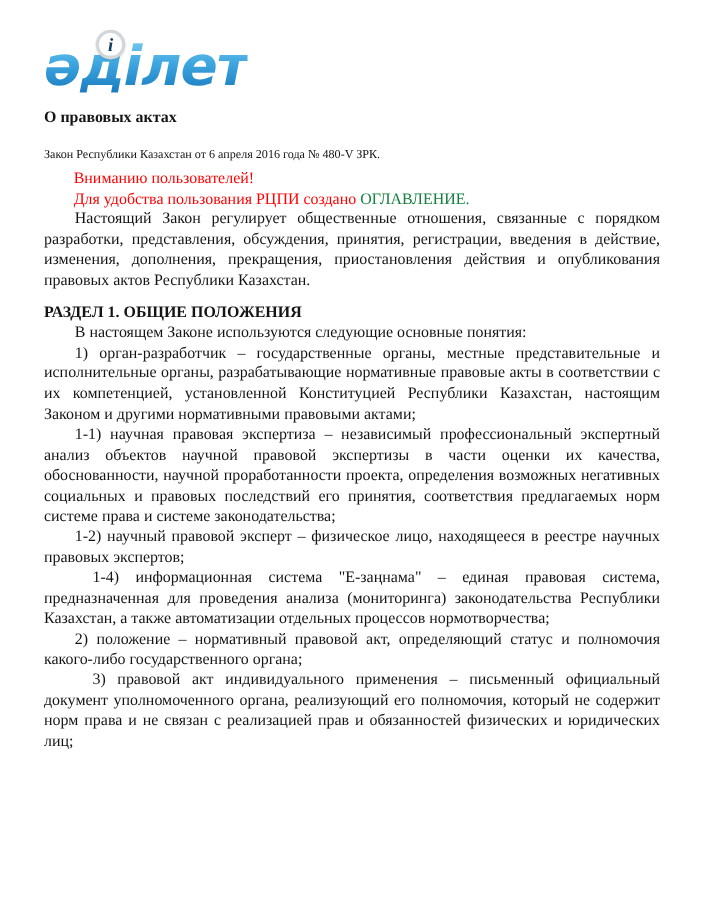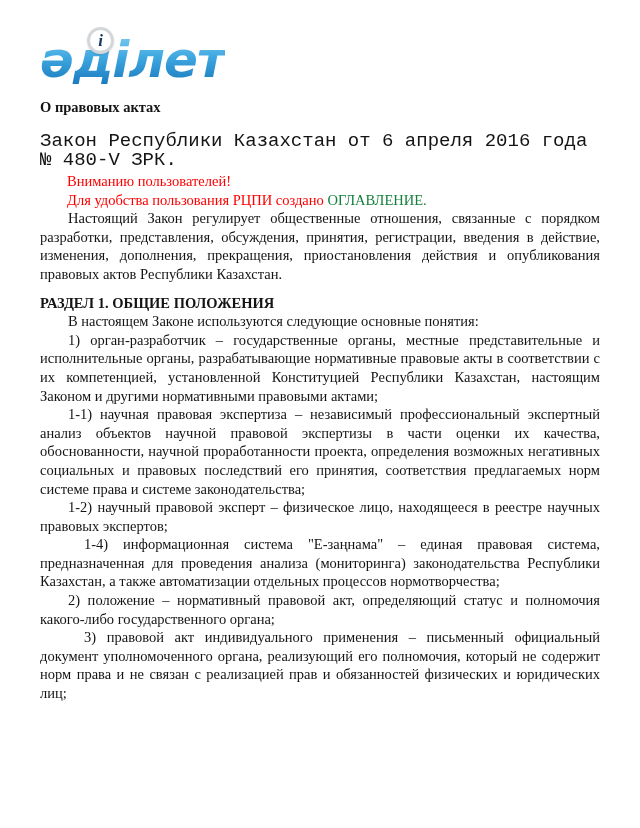--- a/index.html
+++ b/index.html
@@ -61,24 +61,23 @@
   }
 
   
   .doc-title {
     font-size: 14.5px;
     font-weight: bold;
     line-height: 19px;
     margin-bottom: 15px;
   }
   .law-line {
-    font-size: 19px;
+    font-size: 11px;
     line-height: 19px;
     margin-bottom: 2px;
-    font-family: Liberation Mono, monospace;
   }
   .notice {
     color: #ff0000;
     font-size: 14.5px;
     line-height: 18.6px;
     padding-left: 27px;
   }
   .notice a {
     color: #15803d;
     text-decoration: none;

